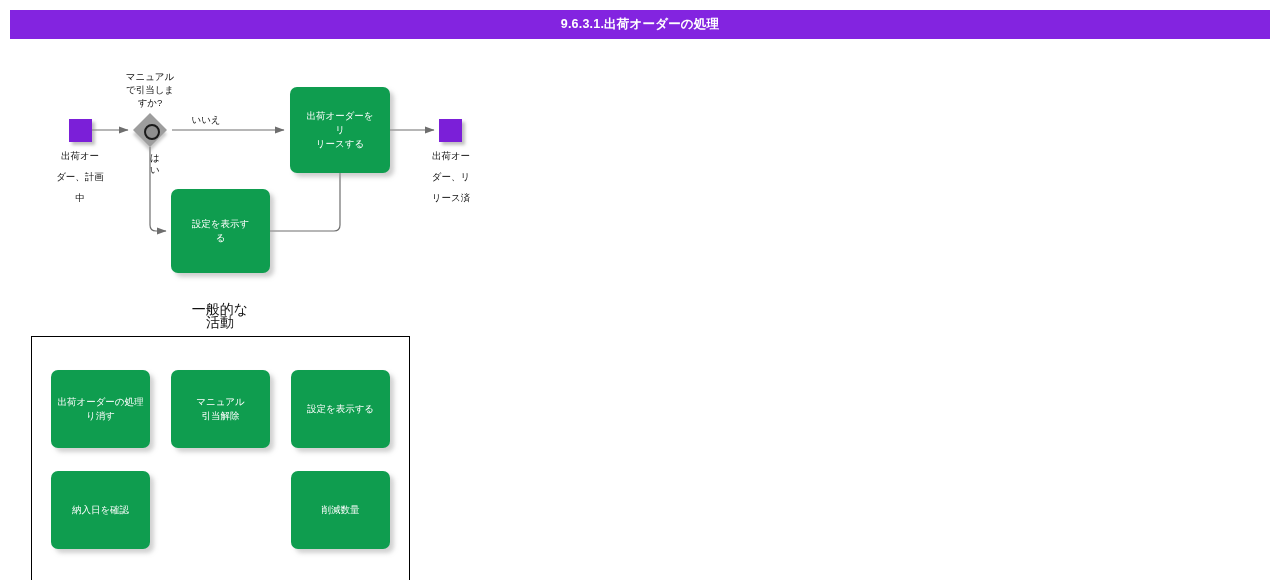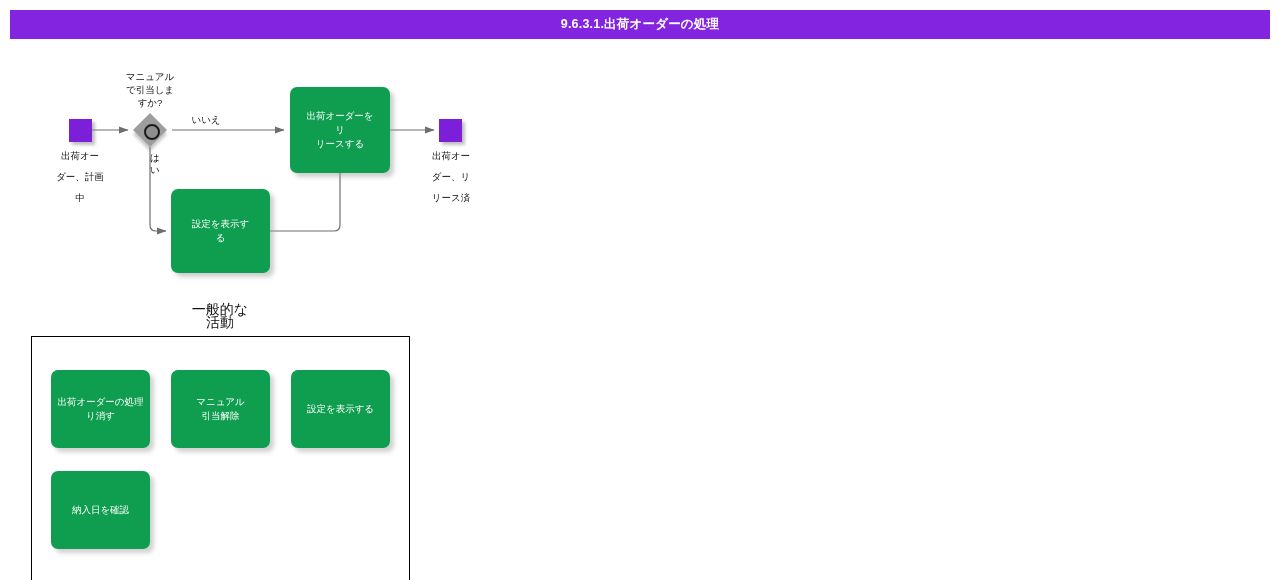--- a/index.html
+++ b/index.html
@@ -245,15 +245,18 @@
     <div class="panel-btn" style="left:139px; top:33px;">
       <span>マニュアル
 引当解除</span>
     </div>
     <div class="panel-btn" style="left:259px; top:33px;">
       <span>設定を表示する</span>
     </div>
     <div class="panel-btn" style="left:19px; top:134px;">
       <span>納入日を確認</span>
     </div>
+    <div class="panel-btn" style="left:259px; top:134px;">
+      <span>削減数量</span>
+    </div>
   </div>
 
 </div>
 
 </body></html>

